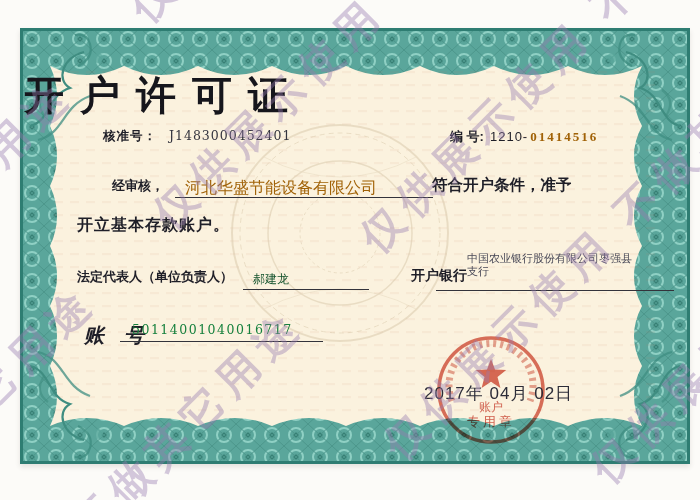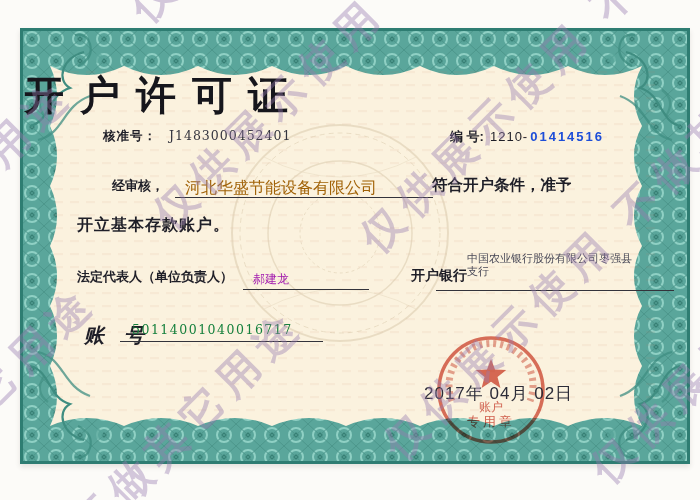--- a/index.html
+++ b/index.html
@@ -22,30 +22,30 @@
     font-family:"DejaVu Serif",serif;font-weight:700;
     font-size:40px;letter-spacing:16px;padding-left:4px;box-sizing:border-box;
     color:#16161c;
   }
   .approval-row{left:64px;top:100px;font-size:12.5px;}
   .approval-label{font-weight:700;letter-spacing:1px;margin-left:19px;}
   .approval-value{font-family:"DejaVu Serif",serif;color:#34343e;margin-left:12px;letter-spacing:1px;}
   .serial-row{left:430px;top:100px;font-size:13px;}
   .serial-label{font-weight:700;}
   .serial-prefix{margin-left:6px;letter-spacing:1px;}
-  .serial-number{color:#1d4ed8;font-weight:700;letter-spacing:2px;margin-left:2px;}
+  .serial-number{color:#a16207;font-weight:700;letter-spacing:2px;margin-left:2px;font-family:Liberation Serif, serif;}
   .audited-label{left:92px;top:149px;font-size:13px;font-weight:700;}
   .uline{position:absolute;z-index:4;border-bottom:1px solid #33333b;}
   .company-uline{left:155px;top:144px;width:258px;height:25px;}
   .company-value{font-size:16px;color:#a16207;padding-left:10px;display:inline-block;margin-top:6px;}
   .conditions{left:412px;top:147px;font-size:15.5px;font-weight:700;}
   .open-line{left:57px;top:187px;font-size:16px;font-weight:700;letter-spacing:1px;}
   .rep-label{left:57px;top:240px;font-size:13px;font-weight:700;}
   .rep-uline{left:223px;top:236px;width:126px;height:25px;}
-  .rep-value{font-size:12px;color:#a21caf;padding-left:10px;display:inline-block;margin-top:7px;}
+  .rep-value{font-size:12px;color:#14532d;padding-left:10px;display:inline-block;margin-top:7px;}
   .bank-label{left:354px;top:239px;font-size:14px;font-weight:700;margin-left:37px;}
   .bank-uline{left:416px;top:224px;width:238px;height:38px;}
   .bank-l1,.bank-l2{font-size:11px;line-height:13px;color:#4a4a58;padding-left:4px;white-space:nowrap;margin-left:27px;}
   .account-label{left:64px;top:294px;font-size:20px;font-weight:700;font-style:italic;}
   .account-uline{left:100px;top:290px;width:203px;height:23px;}
   .account-value{font-size:12.5px;color:#15803d;letter-spacing:1.5px;padding-left:12px;display:inline-block;margin-top:4px;font-family:"DejaVu Serif",serif;}
   .issuer-label{left:408px;top:329px;font-size:13px;font-weight:700;}
   .issue-date{left:404px;top:354px;font-size:17px;color:#2c2c38;letter-spacing:1px;}
   
   .seal{position:absolute;left:412px;top:303px;width:118px;height:118px;z-index:3;

